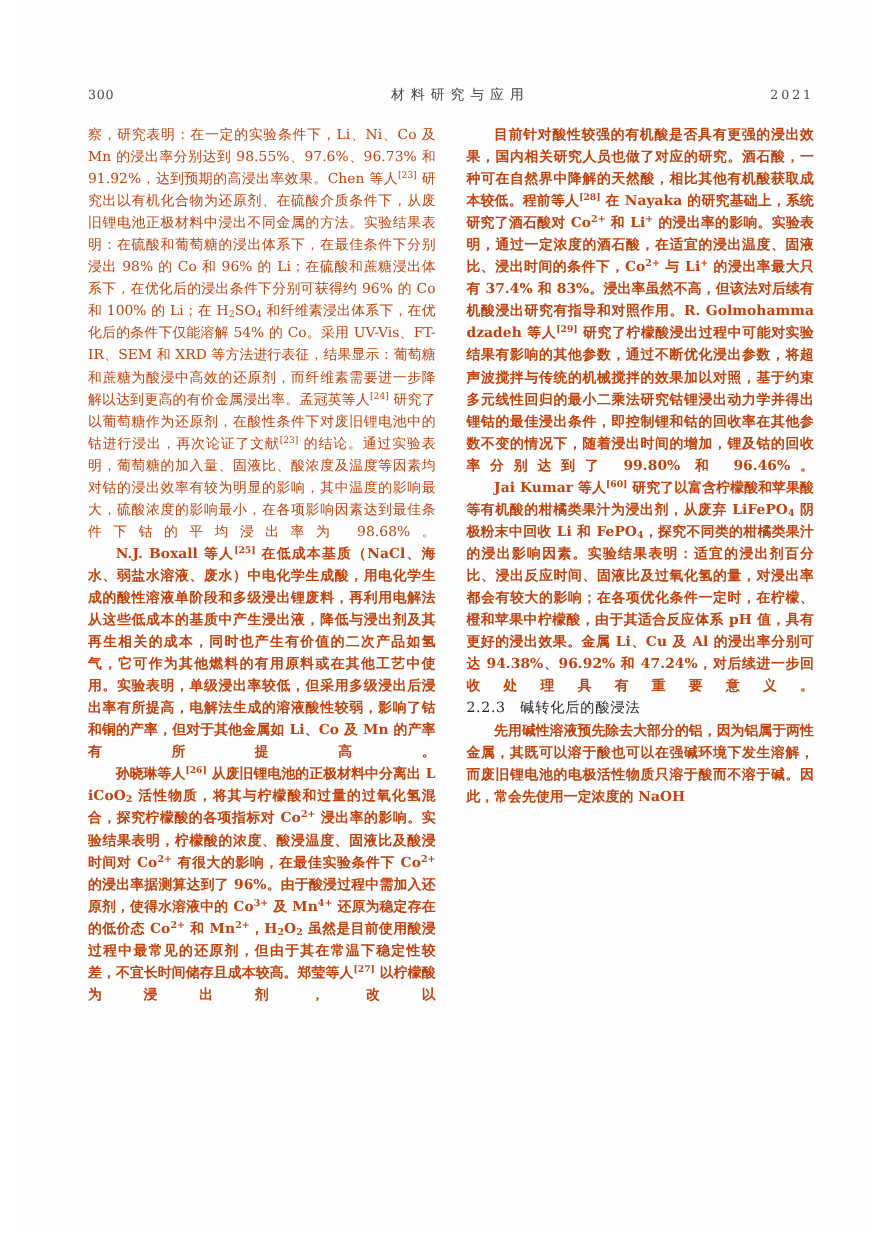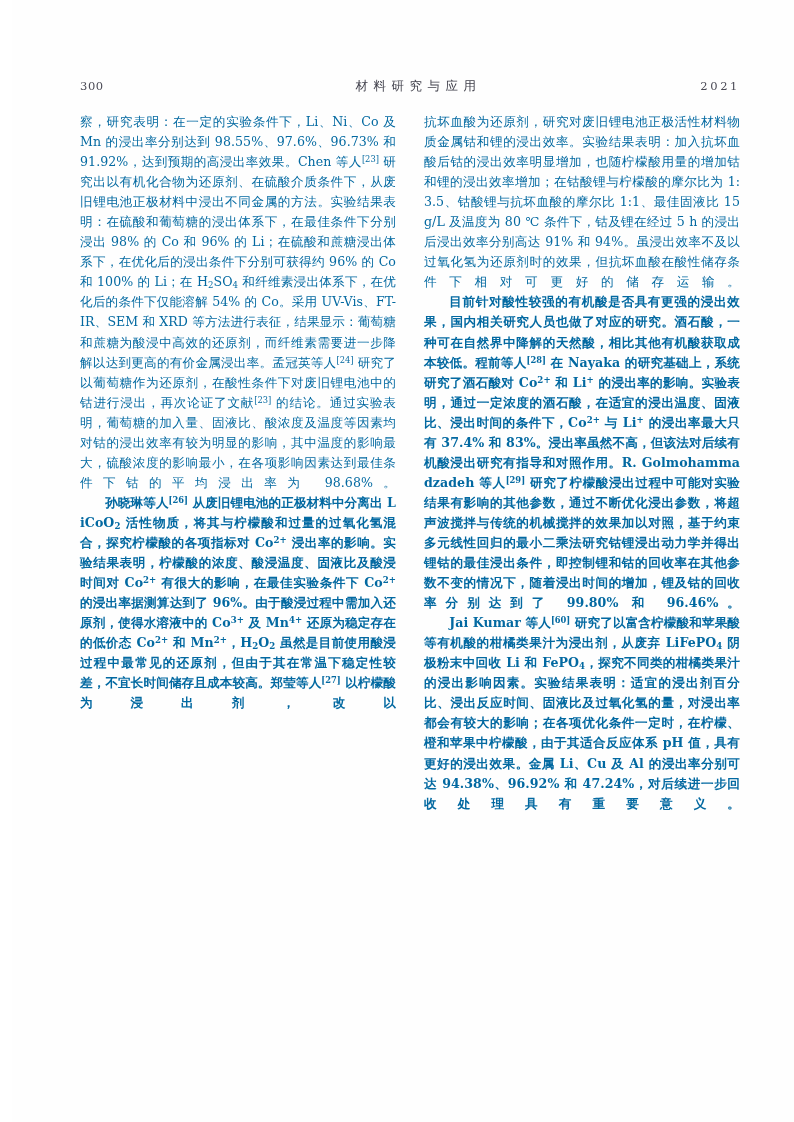--- a/index.html
+++ b/index.html
@@ -76,21 +76,21 @@
   p.body, h4.heading {
     margin: 0;
     padding: 0;
   }
   p.body {
     font-size: 12.6px;
     line-height: 20.05px;
     text-align: justify;
     text-justify: inter-ideograph;
     text-align-last: left;
-    color: #0369a1;
+    color: #c2410c;
     letter-spacing: 0.05px;
     word-break: break-all;
   }
   p.body.indent {
     text-indent: 25.2px;
     font-weight: bold;
   }
   p.body.full {
     text-align-last: justify;
   }
@@ -135,23 +135,27 @@
   <div class="runhead">
     <span class="folio">300</span>
     <span class="journal">材料研究与应用</span>
     <span class="year">2021</span>
   </div>
 
   <div class="columns">
 
     <div class="col">
       <p class="body full" id="L0">察，研究表明：在一定的实验条件下，Li、Ni、Co 及 Mn 的浸出率分别达到 98.55%、97.6%、96.73% 和 91.92%，达到预期的高浸出率效果。Chen 等人<sup class="ref">[23]</sup> 研究出以有机化合物为还原剂、在硫酸介质条件下，从废旧锂电池正极材料中浸出不同金属的方法。实验结果表明：在硫酸和葡萄糖的浸出体系下，在最佳条件下分别浸出 98% 的 Co 和 96% 的 Li；在硫酸和蔗糖浸出体系下，在优化后的浸出条件下分别可获得约 96% 的 Co 和 100% 的 Li；在 H<sub class="sb">2</sub>SO<sub class="sb">4</sub> 和纤维素浸出体系下，在优化后的条件下仅能溶解 54% 的 Co。采用 UV-Vis、FT-IR、SEM 和 XRD 等方法进行表征，结果显示：葡萄糖和蔗糖为酸浸中高效的还原剂，而纤维素需要进一步降解以达到更高的有价金属浸出率。孟冠英等人<sup class="ref">[24]</sup> 研究了以葡萄糖作为还原剂，在酸性条件下对废旧锂电池中的钴进行浸出，再次论证了文献<sup class="ref">[23]</sup> 的结论。通过实验表明，葡萄糖的加入量、固液比、酸浓度及温度等因素均对钴的浸出效率有较为明显的影响，其中温度的影响最大，硫酸浓度的影响最小，在各项影响因素达到最佳条件下钴的平均浸出率为 98.68%。</p>
+      <p class="body indent full" id="L1">N.J. Boxall 等人<sup class="ref">[25]</sup> 在低成本基质（NaCl、海水、弱盐水溶液、废水）中电化学生成酸，用电化学生成的酸性溶液单阶段和多级浸出锂废料，再利用电解法从这些低成本的基质中产生浸出液，降低与浸出剂及其再生相关的成本，同时也产生有价值的二次产品如氢气，它可作为其他燃料的有用原料或在其他工艺中使用。实验表明，单级浸出率较低，但采用多级浸出后浸出率有所提高，电解法生成的溶液酸性较弱，影响了钴和铜的产率，但对于其他金属如 Li、Co 及 Mn 的产率有所提高。</p>
       <p class="body indent full" id="L2">孙晓琳等人<sup class="ref">[26]</sup> 从废旧锂电池的正极材料中分离出 LiCoO<sub class="sb">2</sub> 活性物质，将其与柠檬酸和过量的过氧化氢混合，探究柠檬酸的各项指标对 Co<sup class="sp">2+</sup> 浸出率的影响。实验结果表明，柠檬酸的浓度、酸浸温度、固液比及酸浸时间对 Co<sup class="sp">2+</sup> 有很大的影响，在最佳实验条件下 Co<sup class="sp">2+</sup> 的浸出率据测算达到了 96%。由于酸浸过程中需加入还原剂，使得水溶液中的 Co<sup class="sp">3+</sup> 及 Mn<sup class="sp">4+</sup> 还原为稳定存在的低价态 Co<sup class="sp">2+</sup> 和 Mn<sup class="sp">2+</sup>，H<sub class="sb">2</sub>O<sub class="sb">2</sub> 虽然是目前使用酸浸过程中最常见的还原剂，但由于其在常温下稳定性较差，不宜长时间储存且成本较高。郑莹等人<sup class="ref">[27]</sup> 以柠檬酸为浸出剂，改以</p>
     </div>
 
     <div class="col">
-      <p class="body full" id="R0">抗坏血酸为还原剂，研究对废旧锂电池正极活性材料物质金属钴和锂的浸出效率。实验结果表明：加入抗坏血酸后钴的浸出效率明显增加，也随柠檬酸用量的增加钴和锂的浸出效率增加；在钴酸锂与柠檬酸的摩尔比为 1:3.5、钴酸锂与抗坏血酸的摩尔比 1:1、最佳固液比 15 g/L 及温度为 80 ℃ 条件下，钴及锂在经过 5 h 的浸出后浸出效率分别高达 91% 和 94%。虽浸出效率不及以过氧化氢为还原剂时的效果，但抗坏血酸在酸性储存条件下相对可更好的储存运输。</p>
       <p class="body indent full" id="R1">目前针对酸性较强的有机酸是否具有更强的浸出效果，国内相关研究人员也做了对应的研究。酒石酸，一种可在自然界中降解的天然酸，相比其他有机酸获取成本较低。程前等人<sup class="ref">[28]</sup> 在 Nayaka 的研究基础上，系统研究了酒石酸对 Co<sup class="sp">2+</sup> 和 Li<sup class="sp">+</sup> 的浸出率的影响。实验表明，通过一定浓度的酒石酸，在适宜的浸出温度、固液比、浸出时间的条件下，Co<sup class="sp">2+</sup> 与 Li<sup class="sp">+</sup> 的浸出率最大只有 37.4% 和 83%。浸出率虽然不高，但该法对后续有机酸浸出研究有指导和对照作用。R. Golmohammadzadeh 等人<sup class="ref">[29]</sup> 研究了柠檬酸浸出过程中可能对实验结果有影响的其他参数，通过不断优化浸出参数，将超声波搅拌与传统的机械搅拌的效果加以对照，基于约束多元线性回归的最小二乘法研究钴锂浸出动力学并得出锂钴的最佳浸出条件，即控制锂和钴的回收率在其他参数不变的情况下，随着浸出时间的增加，锂及钴的回收率分别达到了 99.80% 和 96.46%。</p>
       <p class="body indent full" id="R2">Jai Kumar 等人<sup class="ref">[60]</sup> 研究了以富含柠檬酸和苹果酸等有机酸的柑橘类果汁为浸出剂，从废弃 LiFePO<sub class="sb">4</sub> 阴极粉末中回收 Li 和 FePO<sub class="sb">4</sub>，探究不同类的柑橘类果汁的浸出影响因素。实验结果表明：适宜的浸出剂百分比、浸出反应时间、固液比及过氧化氢的量，对浸出率都会有较大的影响；在各项优化条件一定时，在柠檬、橙和苹果中柠檬酸，由于其适合反应体系 pH 值，具有更好的浸出效果。金属 Li、Cu 及 Al 的浸出率分别可达 94.38%、96.92% 和 47.24%，对后续进一步回收处理具有重要意义。</p>
+      <h4 class="heading">
+        <span class="num">2.2.3</span><span class="ttl">碱转化后的酸浸法</span>
+      </h4>
+      <p class="body indent" id="R3">先用碱性溶液预先除去大部分的铝，因为铝属于两性金属，其既可以溶于酸也可以在强碱环境下发生溶解，而废旧锂电池的电极活性物质只溶于酸而不溶于碱。因此，常会先使用一定浓度的 NaOH</p>
     </div>
 
   </div>
 </div>
 
 </body></html>

